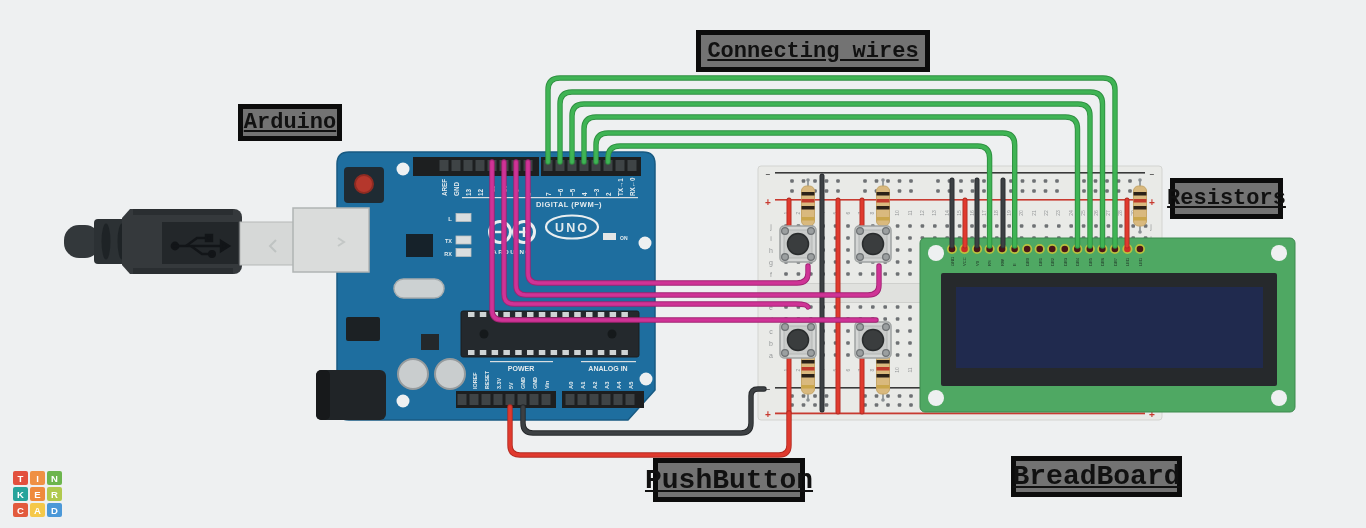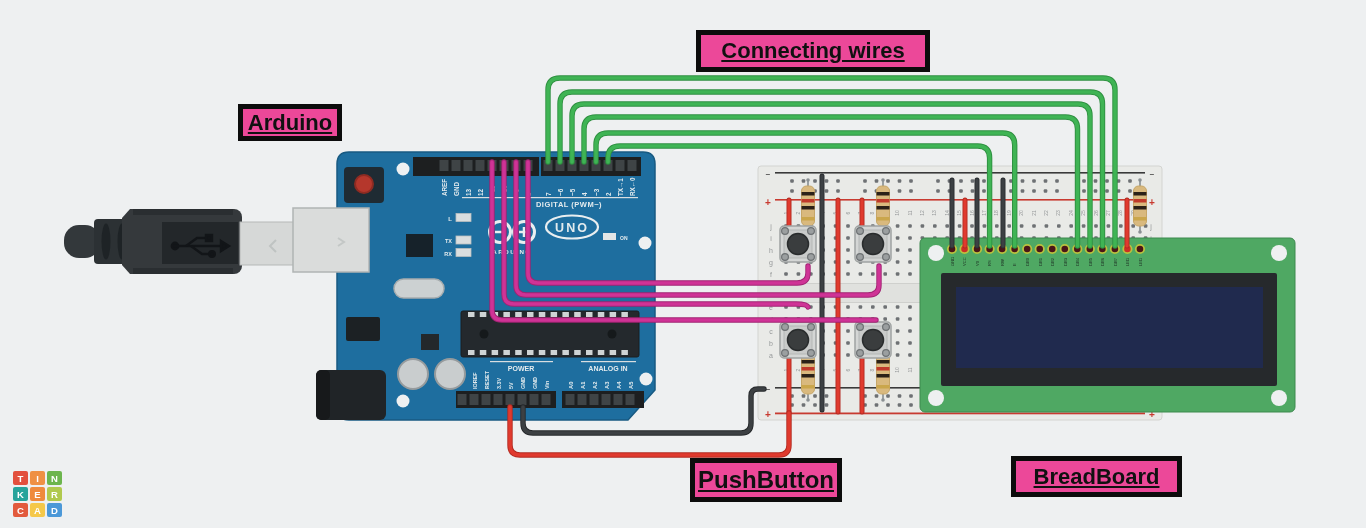--- a/index.html
+++ b/index.html
@@ -1,21 +1,21 @@
 <!DOCTYPE html>
 <html><head>
 <meta charset="utf-8">
 <style>
   html,body{margin:0;padding:0;background:#eef0f1;}
   .stage{position:relative;width:1366px;height:528px;background:#eef0f1;overflow:hidden;
          font-family:"Liberation Sans",sans-serif;}
   .stage svg{position:absolute;left:0;top:0;}
-  .anno{position:absolute;border:5px solid #0c0c0c;background:#ec4899;display:flex;
+  .anno{position:absolute;border:5px solid #0c0c0c;background:#737373;display:flex;
         align-items:center;justify-content:center;
-        font-family:Liberation Sans, sans-serif;font-weight:bold;color:#111;
+        font-family:Liberation Mono, monospace;font-weight:bold;color:#111;
         text-decoration:underline;box-sizing:border-box;}
   .logo{position:absolute;left:13px;top:471px;display:grid;
         grid-template-columns:repeat(3,15px);grid-auto-rows:14px;gap:2px;}
   .logo .tile{display:flex;align-items:center;justify-content:center;color:#fff;
         font-size:9.5px;font-weight:bold;border-radius:2px;
         font-family:"Liberation Sans",sans-serif;}
   text{font-family:"Liberation Sans",sans-serif;}
   .bt{fill:#e3ebee;font-weight:bold;}
   .gt{fill:#96999a;}
 </style>
@@ -882,22 +882,23 @@
         <path d="M492,162 V310 Q492,320 502,320 H876" fill="none" stroke="#cf3396" stroke-width="3.6" stroke-linecap="round" stroke-linejoin="round"></path>
         <path d="M510,407 V445 Q510,455 520,455 H779 Q789,455 789,445 V413" fill="none" stroke="#b32b22" stroke-width="5.4" stroke-linecap="round" stroke-linejoin="round"></path>
         <path d="M510,407 V445 Q510,455 520,455 H779 Q789,455 789,445 V413" fill="none" stroke="#e03a2e" stroke-width="3.6" stroke-linecap="round" stroke-linejoin="round"></path>
         <path d="M523,407 V423 Q523,433 533,433 H741 Q751,433 751,423 V396 Q751,389 758,389 H764" fill="none" stroke="#25282b" stroke-width="5.4" stroke-linecap="round" stroke-linejoin="round"></path>
         <path d="M523,407 V423 Q523,433 533,433 H741 Q751,433 751,423 V396 Q751,389 758,389 H764" fill="none" stroke="#3c4043" stroke-width="3.6" stroke-linecap="round" stroke-linejoin="round"></path>
       </g>
 </svg>
 
 <div class="anno" style="left:696px;top:30px;width:234px;height:42px;font-size:22px;">Connecting wires</div>
 <div class="anno" style="left:238px;top:104px;width:104px;height:37px;font-size:22px;">Arduino</div>
-<div class="anno" style="left:690px;top:458px;width:152px;height:44px;font-size:24px;">PushButton</div>
-<div class="anno" style="left:1011px;top:456px;width:171px;height:41px;font-size:22px;">BreadBoard</div>
+<div class="anno" style="left:1170px;top:178px;width:113px;height:41px;font-size:22px;">Resistors</div>
+<div class="anno" style="left:653px;top:458px;width:152px;height:44px;font-size:28px;">PushButton</div>
+<div class="anno" style="left:1011px;top:456px;width:171px;height:41px;font-size:28px;">BreadBoard</div>
 
 <div class="logo" id="logo">
       <div class="tile" style="background: rgb(226, 80, 62);">T</div>
       <div class="tile" style="background: rgb(239, 144, 67);">I</div>
       <div class="tile" style="background: rgb(108, 181, 77);">N</div>
       <div class="tile" style="background: rgb(39, 163, 155);">K</div>
       <div class="tile" style="background: rgb(239, 138, 60);">E</div>
       <div class="tile" style="background: rgb(176, 201, 78);">R</div>
       <div class="tile" style="background: rgb(226, 90, 61);">C</div>
       <div class="tile" style="background: rgb(245, 200, 74);">A</div>

